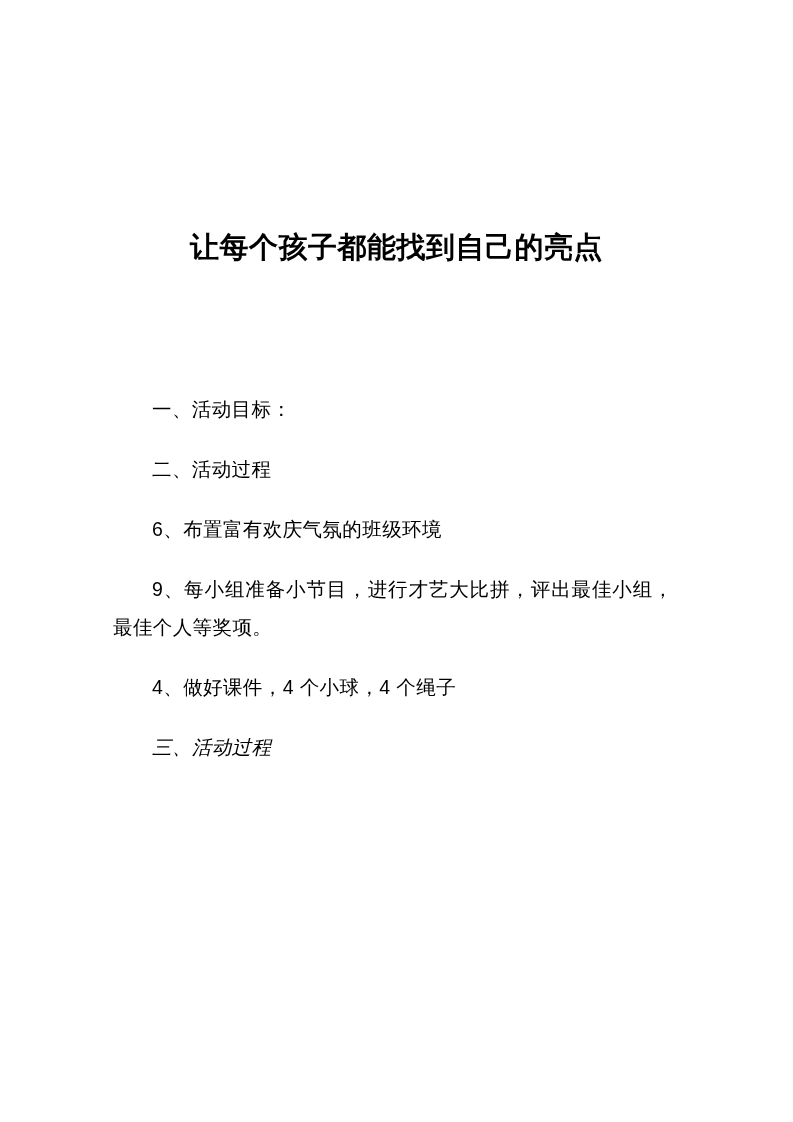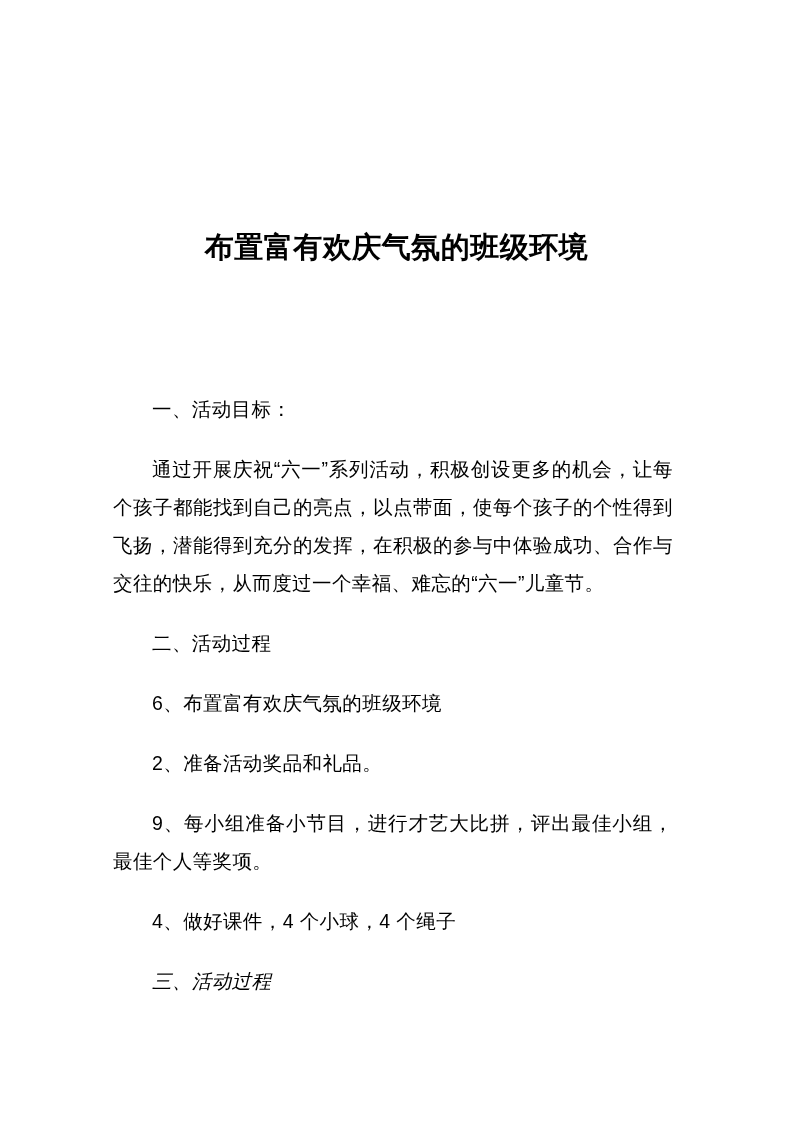--- a/index.html
+++ b/index.html
@@ -54,26 +54,24 @@
   p.last {
     margin-bottom: 0;
     font-style: italic;
   }
 </style>
 </head>
 <body>
 
 <div class="page">
 
-  <h1 class="doc-title">布置富有欢庆气氛的班级环境</h1>
+  <h1 class="doc-title">让每个孩子都能找到自己的亮点</h1>
 
   <div class="body-block">
     <p class="para indent">一、活动目标：</p>
-    <p class="para indent">通过开展庆祝“六一”系列活动，积极创设更多的机会，让每个孩子都能找到自己的亮点，以点带面，使每个孩子的个性得到飞扬，潜能得到充分的发挥，在积极的参与中体验成功、合作与交往的快乐，从而度过一个幸福、难忘的“六一”儿童节。</p>
     <p class="para indent">二、活动过程</p>
     <p class="para indent">6、布置富有欢庆气氛的班级环境</p>
-    <p class="para indent">2、准备活动奖品和礼品。</p>
     <p class="para indent">9、每小组准备小节目，进行才艺大比拼，评出最佳小组，最佳个人等奖项。</p>
     <p class="para indent">4、做好课件，4 个小球，4 个绳子</p>
     <p class="para indent last">三、活动过程</p>
   </div>
 
 </div>
 
 </body></html>

